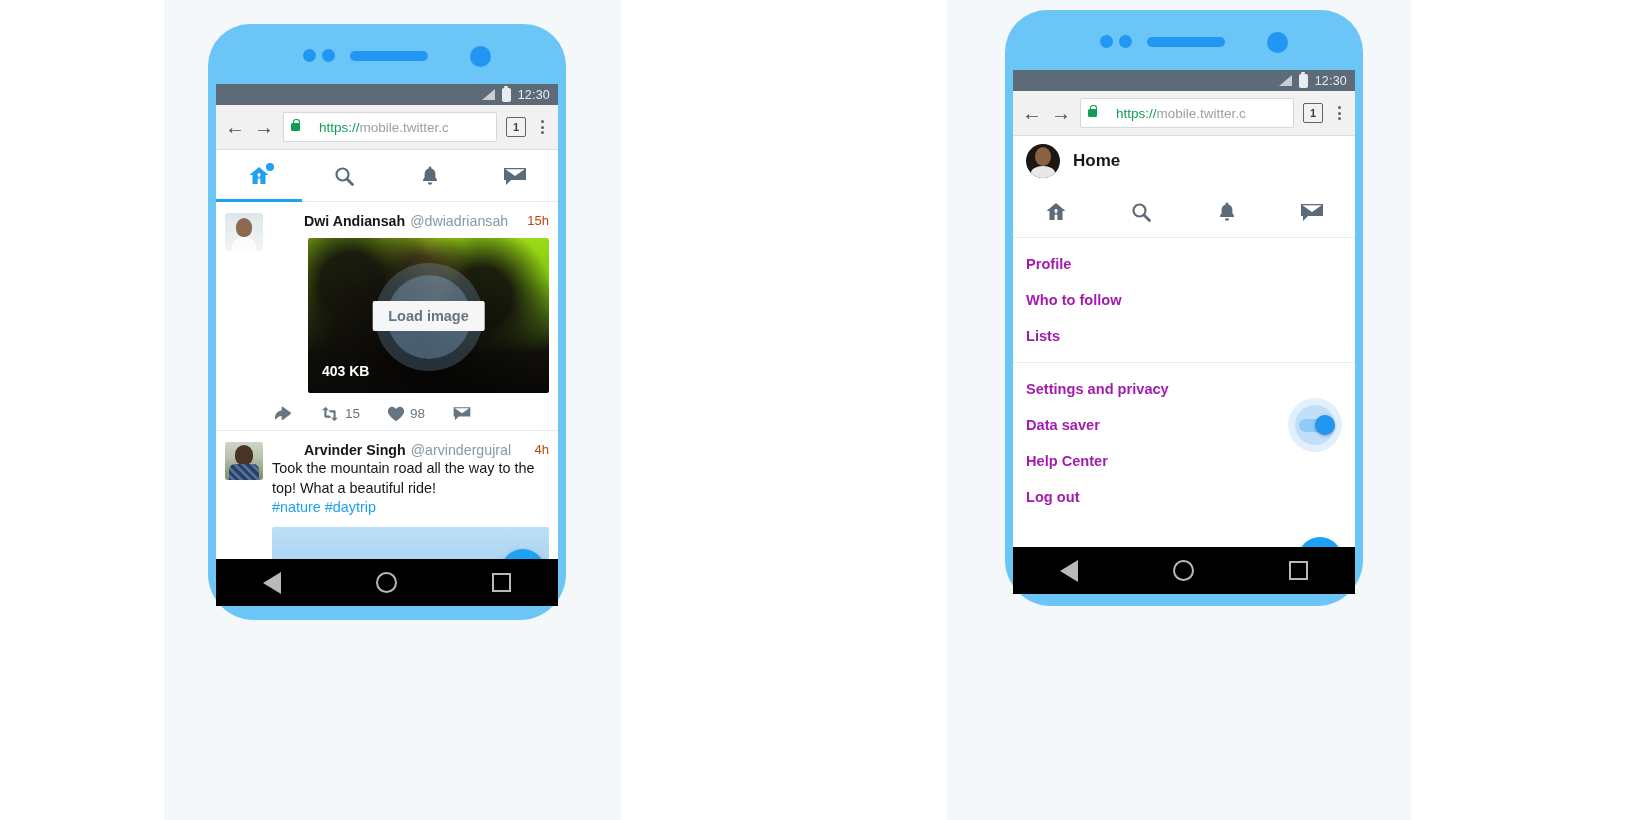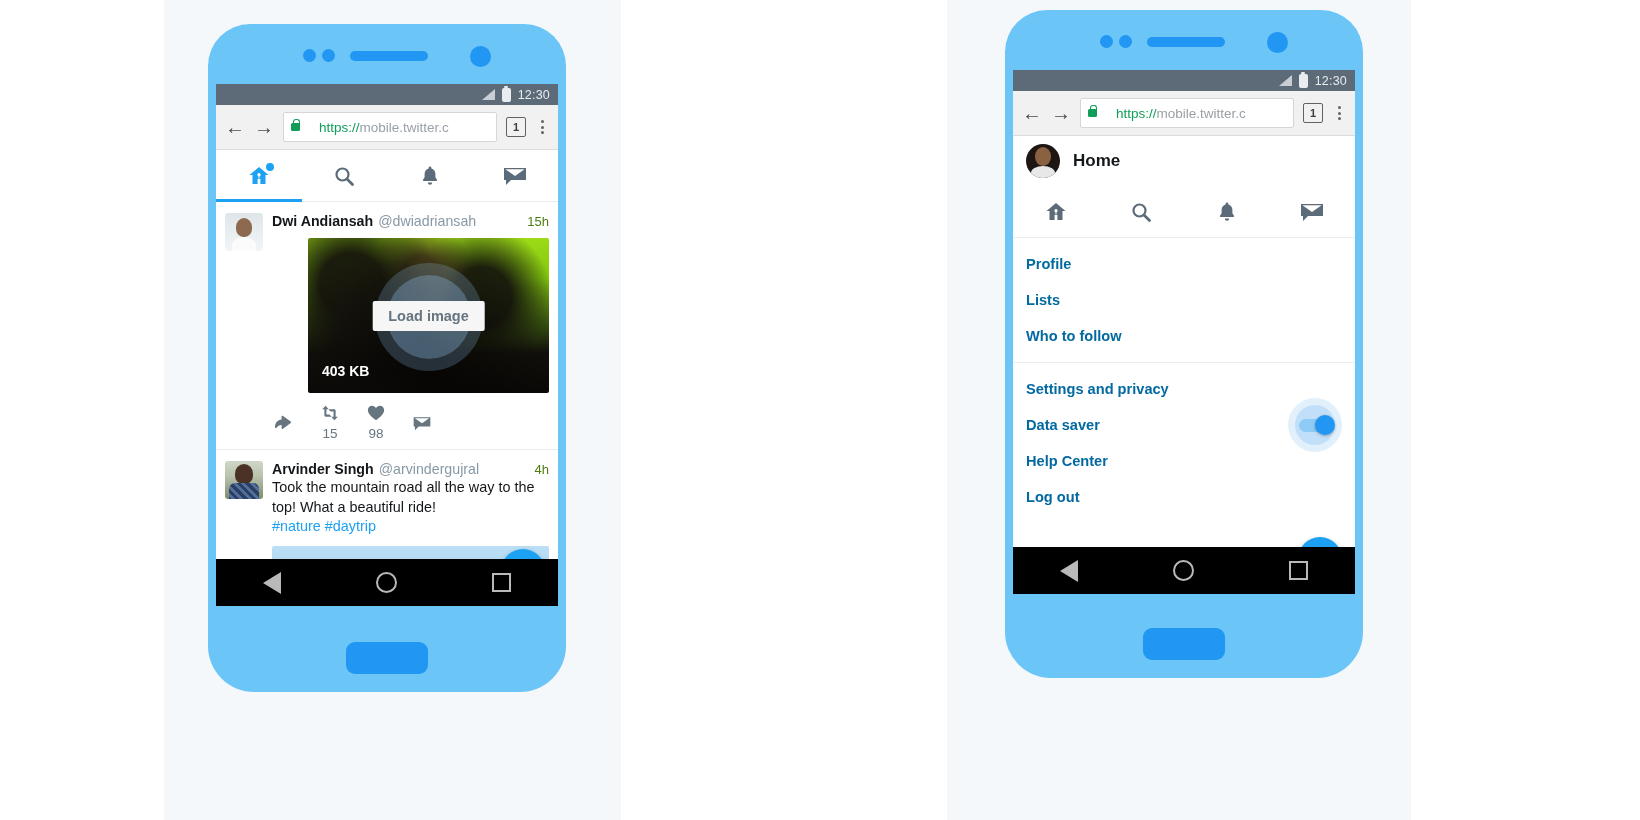--- a/index.html
+++ b/index.html
@@ -13,21 +13,21 @@
 
   
   .gutter { position: absolute; top: 0; height: 820px; background: #ffffff; }
   .gutter.l { left: 0; width: 164px; }
   .gutter.m { left: 621px; width: 326px; }
   .gutter.r { left: 1411px; width: 229px; }
 
   
   .phone {
     position: absolute;
-    width: 358px; height: 668px;
+    width: 358px; height: 596px;
     background: #6cc5f7;
     border-radius: 42px 42px 46px 46px;
   }
   .phone.left  { left: 208px; top: 24px; }
   .phone.right { left: 1005px; top: 10px; }
 
   .bezel-dots { position: absolute; top: 22px; left: 0; width: 100%; height: 18px; }
   .dot { position: absolute; background: #2196f3; border-radius: 50%; }
   .dot.d1 { width: 13px; height: 13px; left: 95px; top: 3px; }
   .dot.d2 { width: 13px; height: 13px; left: 114px; top: 3px; }
@@ -87,24 +87,24 @@
   .tab { flex: 1; display: flex; align-items: center; justify-content: center; position: relative; }
   .tab svg { display: block; }
   .tab .badge { position: absolute; width: 8px; height: 8px; border-radius: 50%; background: #1da1f2; top: 13px; margin-left: 22px; }
   .tab-underline { position: absolute; bottom: -1px; left: 0; width: 25%; height: 3px; background: #1da1f2; }
 
   
   .feed { background: #fff; }
   .tweet { display: flex; padding: 11px 9px 8px 9px; border-bottom: 1px solid #e6ecf0; position: relative; }
   .avatar { width: 38px; height: 38px; border-radius: 3px; flex: none; margin-right: 9px; overflow: hidden; position: relative; }
   .tbody { flex: 1; min-width: 0; }
-  .tline { display: flex; align-items: flex-end; }
+  .tline { display: flex; align-items: flex-start; margin-left: 32px; }
   .tname { font-size: 14.2px; font-weight: bold; color: #14171a; white-space: nowrap; }
   .thandle { font-size: 14.2px; color: #8899a6; margin-left: 5px; white-space: nowrap; overflow: hidden; }
-  .ttime { font-size: 13px; color: #4d7c0f; margin-left: auto; padding-left: 6px; white-space: nowrap; }
+  .ttime { font-size: 13px; color: #c2410c; margin-left: auto; padding-left: 6px; white-space: nowrap; }
   .ttext { font-size: 14.4px; color: #14171a; line-height: 1.37; margin-top: 1px; word-wrap: break-word; }
   .ttext .hash { color: #1da1f2; }
 
   
   .media {
     margin-top: 9px; height: 155px; border-radius: 2px; position: relative; overflow: hidden;
     background:
       radial-gradient(circle at 18% 30%, rgba(20,18,12,.95) 0 14%, rgba(20,18,12,0) 38%),
       radial-gradient(circle at 47% 24%, rgba(60,40,26,.85) 0 11%, rgba(60,40,26,0) 30%),
       radial-gradient(circle at 72% 38%, rgba(18,16,12,.92) 0 15%, rgba(18,16,12,0) 36%),
@@ -124,21 +124,21 @@
   }
   .loadbtn {
     position: absolute; left: 50%; top: 50%; transform: translate(-50%,-50%);
     background: #f6f6f6; color: #66757f; font-size: 14.5px; font-weight: bold;
     padding: 7px 16px; border-radius: 2px; z-index: 3; white-space: nowrap;
   }
   .mediasize { position: absolute; left: 14px; bottom: 14px; color: #fff; font-size: 14px; font-weight: bold; z-index: 3; }
 
   
   .actions { display: flex; align-items: center; gap: 27px; margin-top: 12px; padding-left: 2px; }
-  .act { display: flex; align-items: center; gap: 5px; color: #66757f; font-size: 13.5px; flex-direction: column; }
+  .act { display: flex; align-items: center; gap: 5px; color: #66757f; font-size: 13.5px; }
   .act svg { display: block; }
 
   
   .stripmedia { margin-top: 9px; height: 60px; border-radius: 2px;
                 background: linear-gradient(180deg,#bcdff5 0%, #9ecdf0 100%); }
 
   
   .fab {
     position: absolute; right: 13px; bottom: 13px; width: 44px; height: 44px; border-radius: 50%;
     background: #1da1f2; display: flex; align-items: center; justify-content: center; z-index: 30;
@@ -153,21 +153,21 @@
   .an-back { width:0; height:0; border-style:solid; border-width:11px 18px 11px 0; border-color:transparent #b9b9b9 transparent transparent; }
   .an-home { width: 21px; height: 21px; border: 2px solid #b9b9b9; border-radius: 50%; }
   .an-rec  { width: 19px; height: 19px; border: 2px solid #b9b9b9; }
 
   
   .menuhead { height: 50px; display: flex; align-items: center; padding: 0 13px; gap: 13px; background:#fff;text-align:center; }
   .mh-avatar { width: 34px; height: 34px; border-radius: 50%; flex: none; overflow: hidden; position: relative; }
   .mh-title { font-size: 17px; font-weight: bold; color: #14171a; }
   .menu-sep { height: 1px; background: #e6ecf0; }
   .menulist { background: #fff; padding: 8px 0; }
-  .menuitem { padding: 10px 13px; font-size: 14.6px; font-weight: bold; color: #0369a1; position: relative;
+  .menuitem { padding: 10px 13px; font-size: 14.6px; font-weight: bold; color: #a21caf; position: relative;
               display: flex; align-items: center; }
   .menuitem .label { flex: 1; }
 
   
   .toggle-wrap { position: absolute; right: 10px; top: 50%; transform: translateY(-50%);
                  width: 60px; height: 60px; display: flex; align-items: center; justify-content: center; }
   .toggle-halo { position: absolute; width: 54px; height: 54px; border-radius: 50%; background: rgba(160,205,245,.30); }
   .toggle-halo2 { position: absolute; width: 40px; height: 40px; border-radius: 50%; background: rgba(150,200,245,.42); }
   .toggle { position: relative; width: 33px; height: 13px; border-radius: 7px; background: #8ecbf5; }
   .toggle .knob { position: absolute; right: -3px; top: -4px; width: 20px; height: 20px; border-radius: 50%;
@@ -399,24 +399,24 @@
               <path fill="#ffffff" d="M3.4 4.2 13 11l9.6-6.8z"></path>
             </svg>
         </div>
       </div>
 
       <div class="menulist">
         <div class="menuitem">
           <span class="label">Profile</span>
         </div>
         <div class="menuitem">
+          <span class="label">Who to follow</span>
+        </div>
+        <div class="menuitem">
           <span class="label">Lists</span>
-        </div>
-        <div class="menuitem">
-          <span class="label">Who to follow</span>
         </div>
       </div>
 
       <div class="menu-sep"></div>
 
       <div class="menulist">
         <div class="menuitem">
           <span class="label">Settings and privacy</span>
         </div>
         <div class="menuitem">

